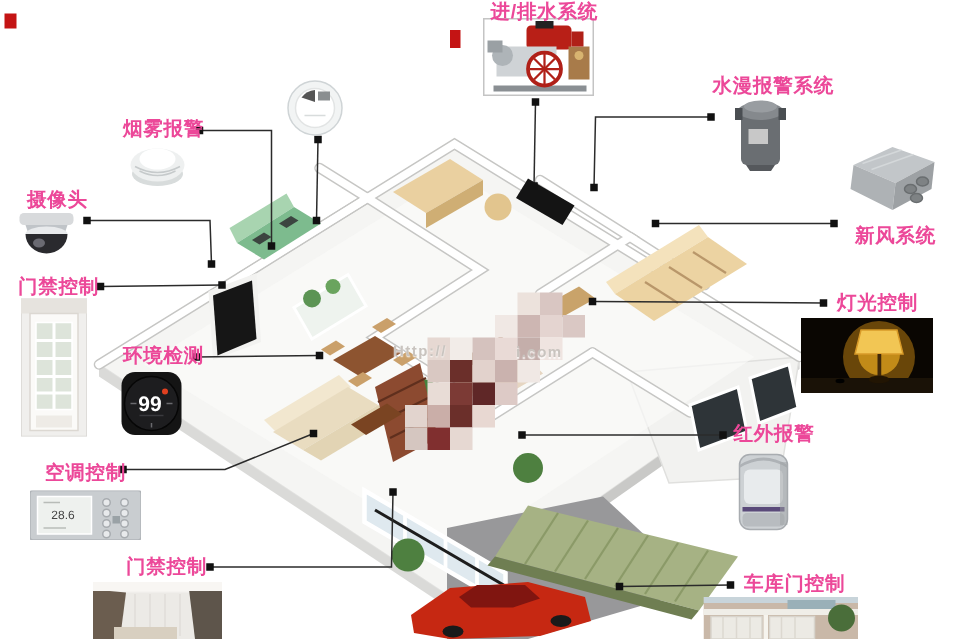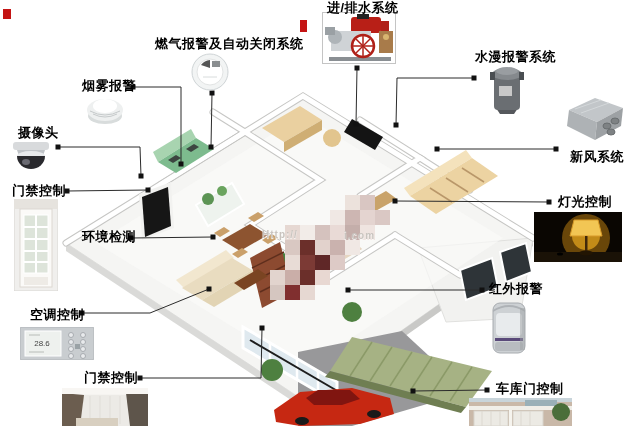--- a/index.html
+++ b/index.html
@@ -1,19 +1,19 @@
 <!DOCTYPE html>
 <html><head>
 <meta charset="utf-8">
 <style>
   html,body{margin:0;padding:0;background:#fff;}
   .canvas{position:relative;width:640px;height:426px;background:#fff;overflow:hidden;
           font-family:"Liberation Sans",sans-serif;}
   .layer{position:absolute;left:0;top:0;width:640px;height:426px;pointer-events:none;}
-  .label{position:absolute;font-size:13px;font-weight:700;color:#000000;white-space:nowrap;
+  .label{position:absolute;font-size:13px;font-weight:700;color:#ec4899;white-space:nowrap;
          letter-spacing:.5px;line-height:1;}
   .dev{position:absolute;}
   .frame{border:1px solid #c4c4c4;background:#fff;box-sizing:border-box;}
   .wm{position:absolute;font-size:10px;font-weight:700;color:#c9c4bf;
       text-shadow:0 1px 1px #ffffff;letter-spacing:1px;}
   .redmark{position:absolute;background:#c41414;}
 </style>
 </head>
 <body>
 
@@ -296,20 +296,34 @@
         <line x1="22" y1="16" x2="22" y2="74"></line>
         <line x1="10" y1="28" x2="34" y2="28"></line>
           <line x1="10" y1="40" x2="34" y2="40"></line>
         <line x1="10" y1="52" x2="34" y2="52"></line>
           <line x1="10" y1="63" x2="34" y2="63"></line>
       </g>
       <rect x="10" y="78" width="24" height="8" fill="#eeebe6"></rect>
     </svg>
   </div>
 
+  <div class="dev" style="left:79px;top:246px;width:44px;height:46px;">
+    <svg width="44" height="46" viewBox="0 0 44 46">
+      <rect x="2" y="2" width="40" height="42" rx="9" fill="#141414"></rect>
+      <circle cx="22" cy="23" r="18" fill="#1d1d1f" stroke="#060606"></circle>
+      <g stroke="#6a6a6e" stroke-width="1">
+          <line x1="8" y1="23" x2="12" y2="23"></line>
+          <line x1="32" y1="23" x2="36" y2="23"></line>
+          <line x1="22" y1="36" x2="22" y2="39"></line>
+        </g>
+      <text x="21" y="28" text-anchor="middle" font-size="14" font-weight="bold" fill="#ffffff" font-family="Liberation Sans, sans-serif">99</text>
+      <circle cx="31" cy="15" r="2" fill="#e04020"></circle>
+      <line x1="14" y1="31" x2="30" y2="31" stroke="#3a3a3e"></line>
+    </svg>
+  </div>
 
   <div class="dev" style="left:20px;top:327px;width:74px;height:33px;">
     <svg width="74" height="33" viewBox="0 0 74 33">
       <rect x="0" y="0" width="74" height="33" rx="2" fill="#c9cdd0" stroke="#b0b4b8"></rect>
       <rect x="5" y="4" width="36" height="25" fill="#eef1ee" stroke="#ffffff"></rect>
       <text x="22" y="19" text-anchor="middle" font-size="8" fill="#444" font-family="Liberation Sans, sans-serif">28.6</text>
       <line x1="9" y1="8" x2="20" y2="8" stroke="#b8bcb8"></line>
         <line x1="9" y1="25" x2="24" y2="25" stroke="#b8bcb8"></line>
       <g fill="#e8eaec" stroke="#a8acb0">
         <circle cx="51" cy="8" r="2.5"></circle>
@@ -380,21 +394,20 @@
           <line x1="31" y1="13" x2="31" y2="28"></line>
           <line x1="52" y1="13" x2="52" y2="28"></line>
           <line x1="61" y1="13" x2="61" y2="28"></line>
         </g>
       <circle cx="92" cy="14" r="9" fill="#4a6e3a"></circle>
       <rect x="40" y="12" width="3" height="16" fill="#f6f4ee"></rect>
     </svg>
   </div>
 
   <div class="label" style="left:327px;top:1px;">进/排水系统</div>
-  <div class="label" style="left:155px;top:37px;">燃气报警及自动关闭系统</div>
   <div class="label" style="left:475px;top:50px;">水漫报警系统</div>
   <div class="label" style="left:82px;top:79px;">烟雾报警</div>
   <div class="label" style="left:18px;top:126px;">摄像头</div>
   <div class="label" style="left:570px;top:150px;">新风系统</div>
   <div class="label" style="left:12px;top:184px;">门禁控制</div>
   <div class="label" style="left:558px;top:195px;">灯光控制</div>
   <div class="label" style="left:82px;top:230px;">环境检测</div>
   <div class="label" style="left:489px;top:282px;">红外报警</div>
   <div class="label" style="left:30px;top:308px;">空调控制</div>
   <div class="label" style="left:84px;top:371px;">门禁控制</div>

